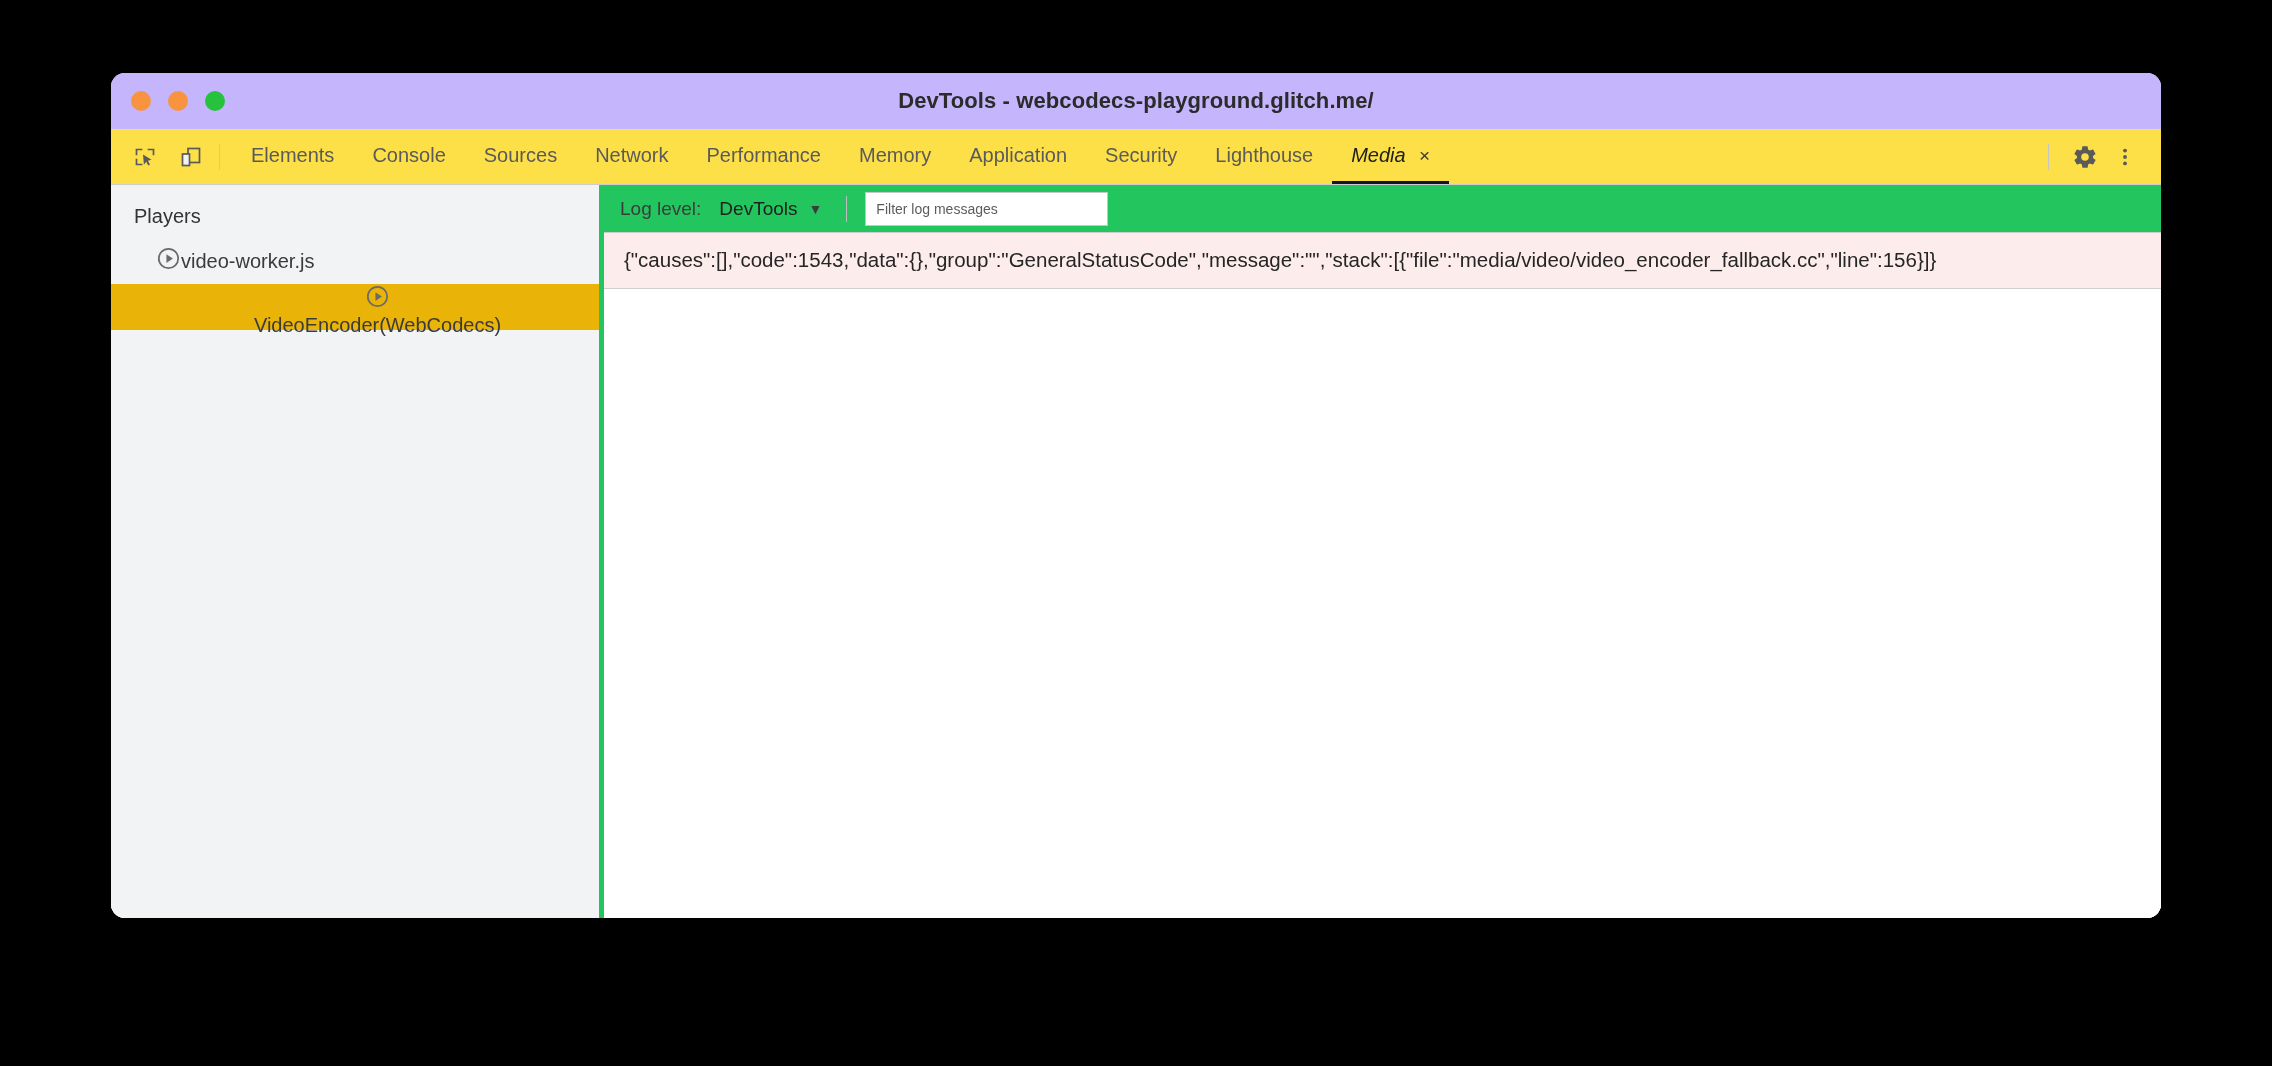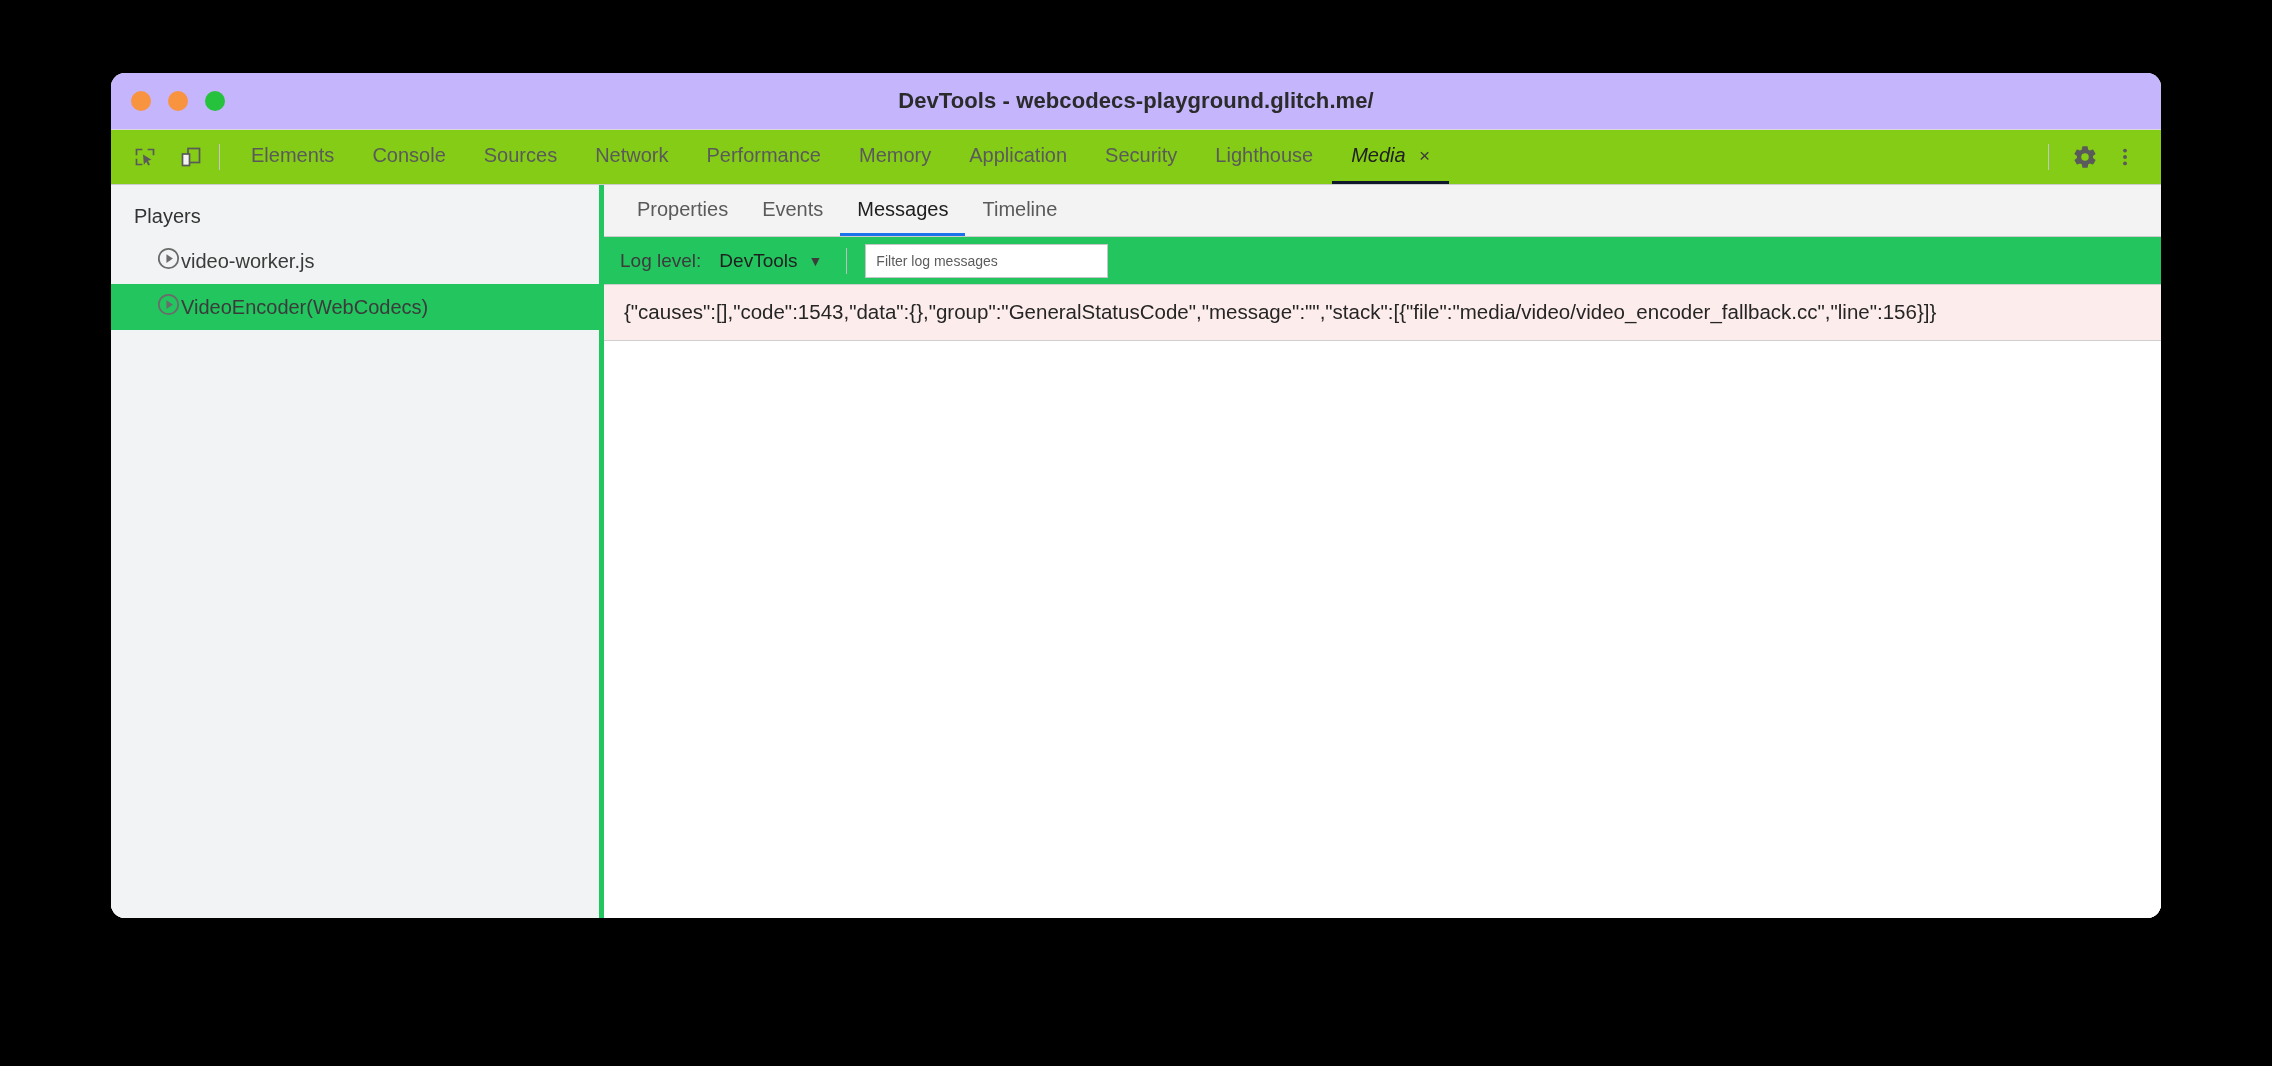--- a/index.html
+++ b/index.html
@@ -61,21 +61,21 @@
     font-size: 22px;
     font-weight: bold;
     color: #2b2b2b;
     letter-spacing: 0.1px;
     white-space: nowrap;
   }
 
   
   #tabbar {
     height: 54px;
-    background: #84cc16;
+    background: #fde047;
     border-bottom: 1px solid #cdcdcd;
     display: flex;
     align-items: stretch;
     position: relative;
   }
   #tool-icons {
     display: flex;
     align-items: center;
     padding-left: 16px;
     gap: 10px;
@@ -167,21 +167,22 @@
     height: 46px;
     display: flex;
     align-items: center;
     padding-left: 45px;
     gap: 0;
     font-size: 20px;
     color: #3b3b3b;
     box-sizing: border-box;
   }
   .player-item.selected {
-    background: #22c55e;
+    background: #eab308;
+    flex-direction: column;
   }
   .play-icon { flex: 0 0 auto; display: block; }
 
   
   #main {
     flex: 1;
     display: flex;
     flex-direction: column;
     background: #ffffff;
     min-width: 0;
@@ -386,34 +387,20 @@
             <circle cx="12" cy="12" r="9.3" fill="none" stroke="#6b6b6b" stroke-width="1.7"></circle>
             <path d="M10 7.8l6.2 4.2L10 16.2z" fill="#6b6b6b"></path>
           </svg>
         </span>
         <span>VideoEncoder(WebCodecs)</span>
       </div>
     </div>
 
     <div id="main">
 
-      <div id="subtabs">
-        <div class="subtab">
-            <span>Properties</span>
-          </div>
-        <div class="subtab">
-            <span>Events</span>
-          </div>
-        <div class="subtab active">
-            <span>Messages</span>
-          </div>
-        <div class="subtab">
-            <span>Timeline</span>
-          </div>
-      </div>
 
       <div id="filterbar">
         <span id="loglevel-label">Log level:</span>
         <div id="loglevel-select">
           <span>DevTools</span>
           <span class="caret">▼</span>
         </div>
         <div class="vsep3"></div>
         <input id="filter-input" type="text" placeholder="Filter log messages" style="">
       </div>

